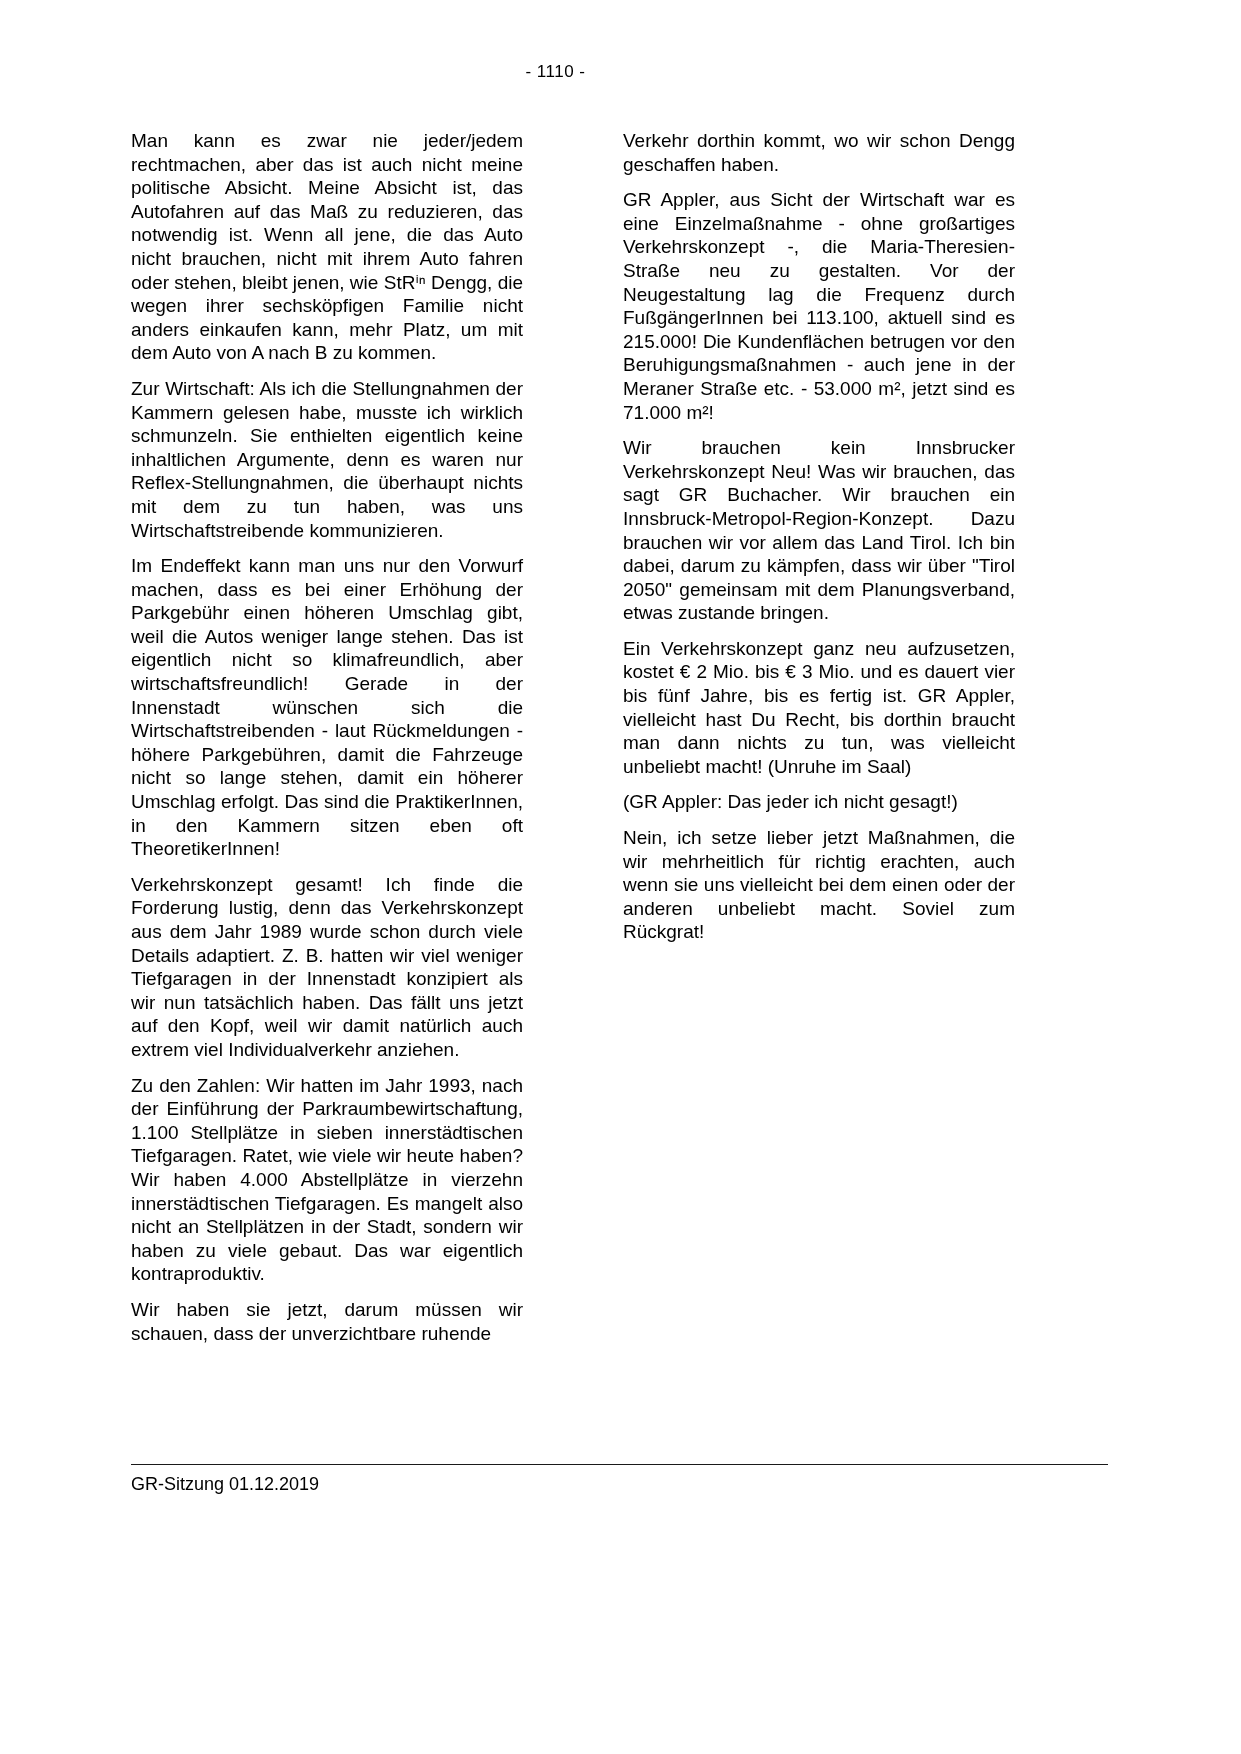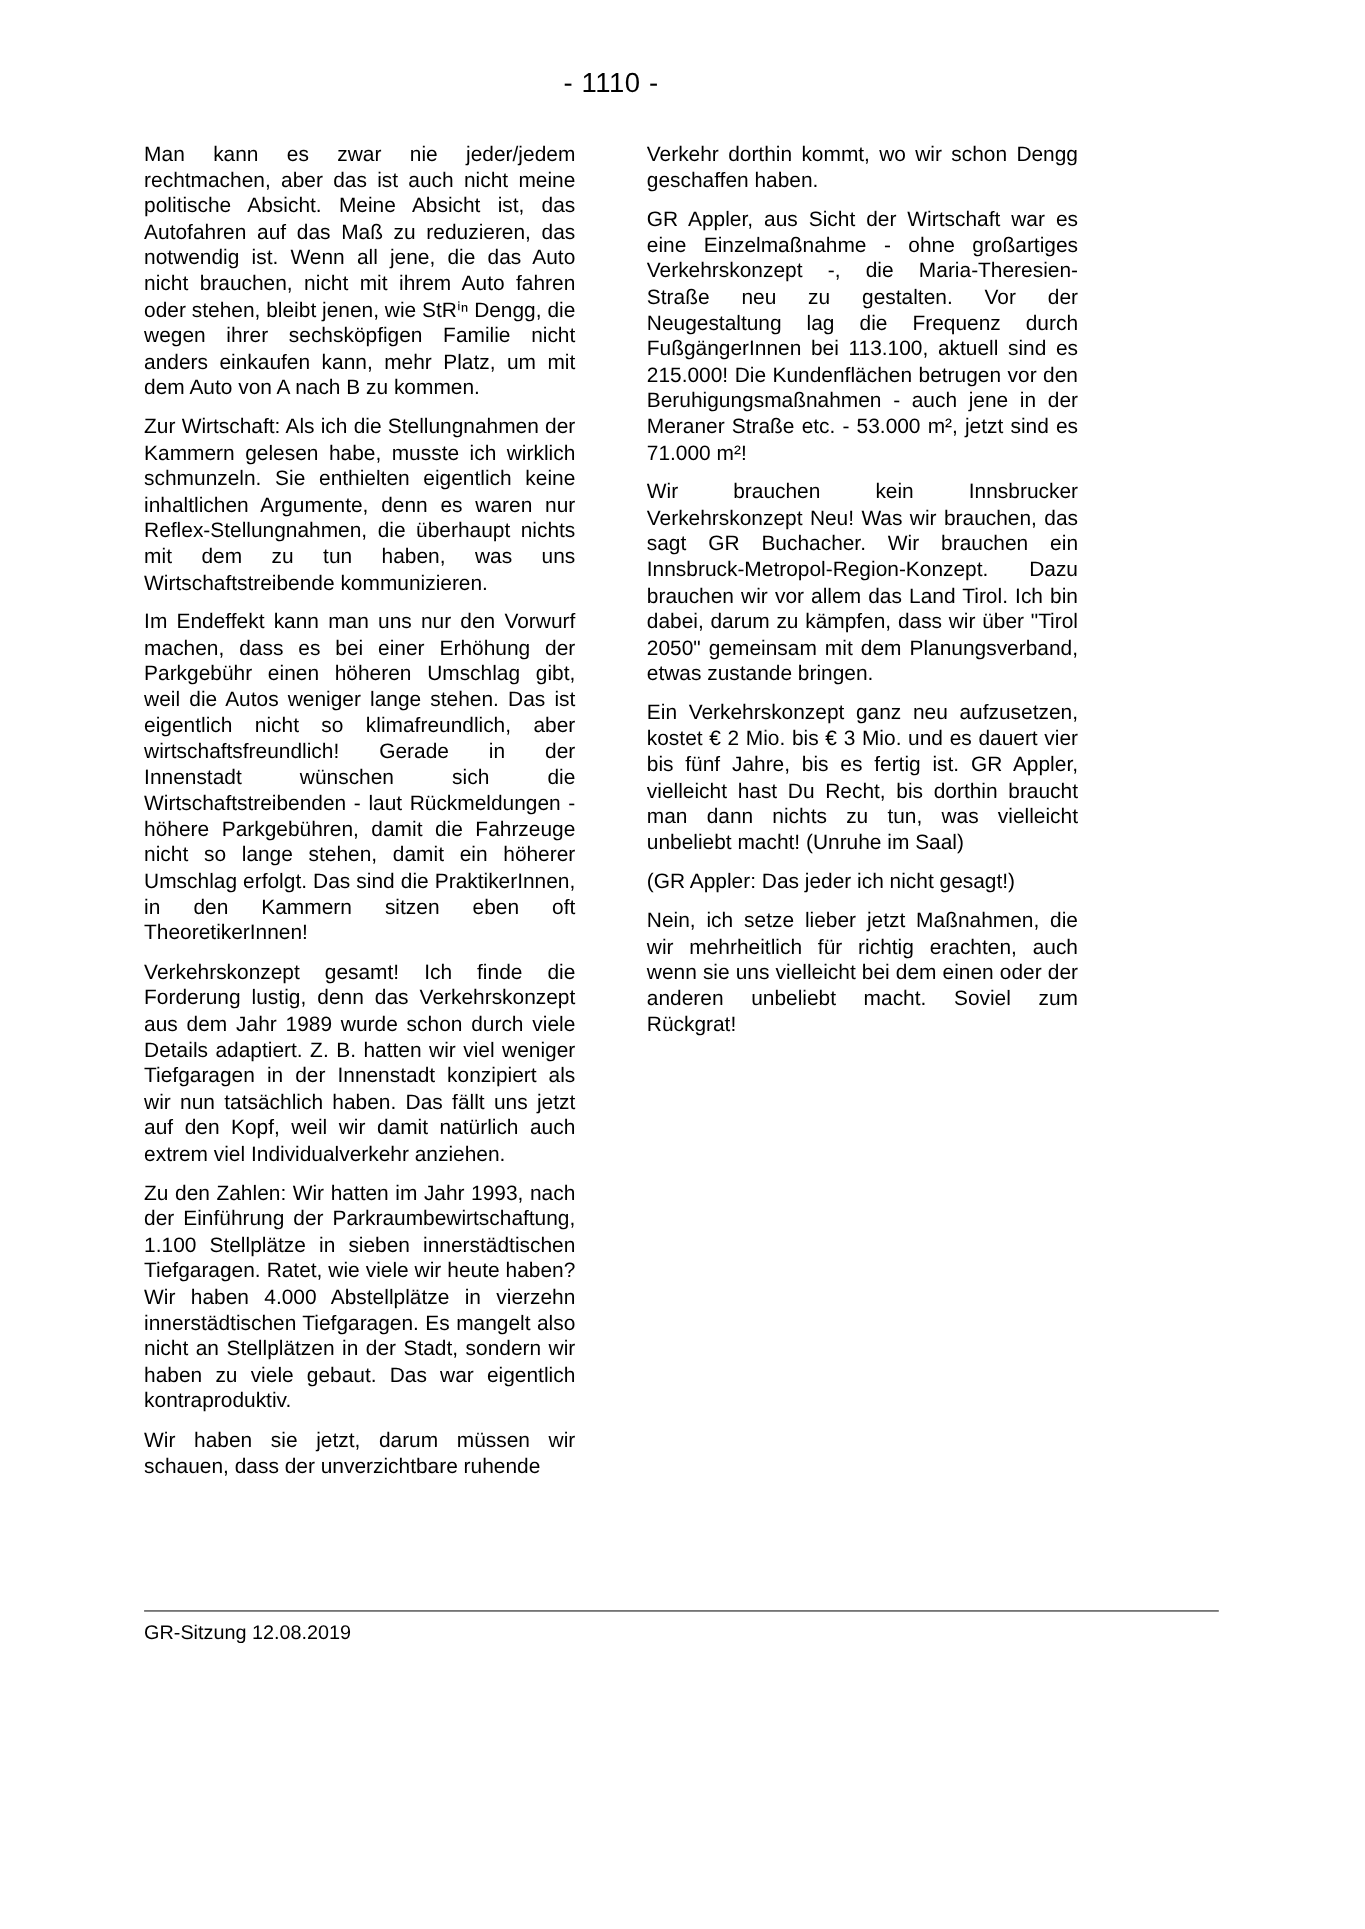--- a/index.html
+++ b/index.html
@@ -15,30 +15,30 @@
     color: #000000;
     font-family: "Liberation Sans", "DejaVu Sans", sans-serif;
     overflow: hidden;
   }
   .page-number {
     position: absolute;
     top: 62px;
     left: 131px;
     width: 849px;
     text-align: center;
-    font-size: 25px;
+    font-size: 17px;
     letter-spacing: 0.5px;
   }
   .columns {
     position: absolute;
     top: 129px;
     left: 131px;
     width: 849px;
     display: flex;
-    column-gap: 65px;
+    column-gap: 100px;
   }
   .col {
     flex: 0 0 392px;
     width: 392px;
   }
   .col p {
     margin: 0 0 12px 0;
     font-size: 19px;
     line-height: 23.6px;
     text-align: justify;
@@ -84,16 +84,16 @@
       <p>Wir brauchen kein Innsbrucker Verkehrskonzept Neu! Was wir brauchen, das sagt GR Buchacher. Wir brauchen ein Innsbruck-Metropol-Region-Konzept. Dazu brauchen wir vor allem das Land Tirol. Ich bin dabei, darum zu kämpfen, dass wir über "Tirol 2050" gemeinsam mit dem Planungsverband, etwas zustande bringen.</p>
       <p>Ein Verkehrskonzept ganz neu aufzusetzen, kostet € 2 Mio. bis € 3 Mio. und es dauert vier bis fünf Jahre, bis es fertig ist. GR Appler, vielleicht hast Du Recht, bis dorthin braucht man dann nichts zu tun, was vielleicht unbeliebt macht! (Unruhe im Saal)</p>
       <p>(GR Appler: Das jeder ich nicht gesagt!)</p>
       <p>Nein, ich setze lieber jetzt Maßnahmen, die wir mehrheitlich für richtig erachten, auch wenn sie uns vielleicht bei dem einen oder der anderen unbeliebt macht. Soviel zum Rückgrat!</p>
     </div>
 
   </div>
 
   <div class="footer">
     <div class="footer-rule"></div>
-    <div class="footer-text">GR-Sitzung 12.08.2019</div>
+    <div class="footer-text">GR-Sitzung 01.12.2019</div>
   </div>
 
 </div>
 
 </body></html>

